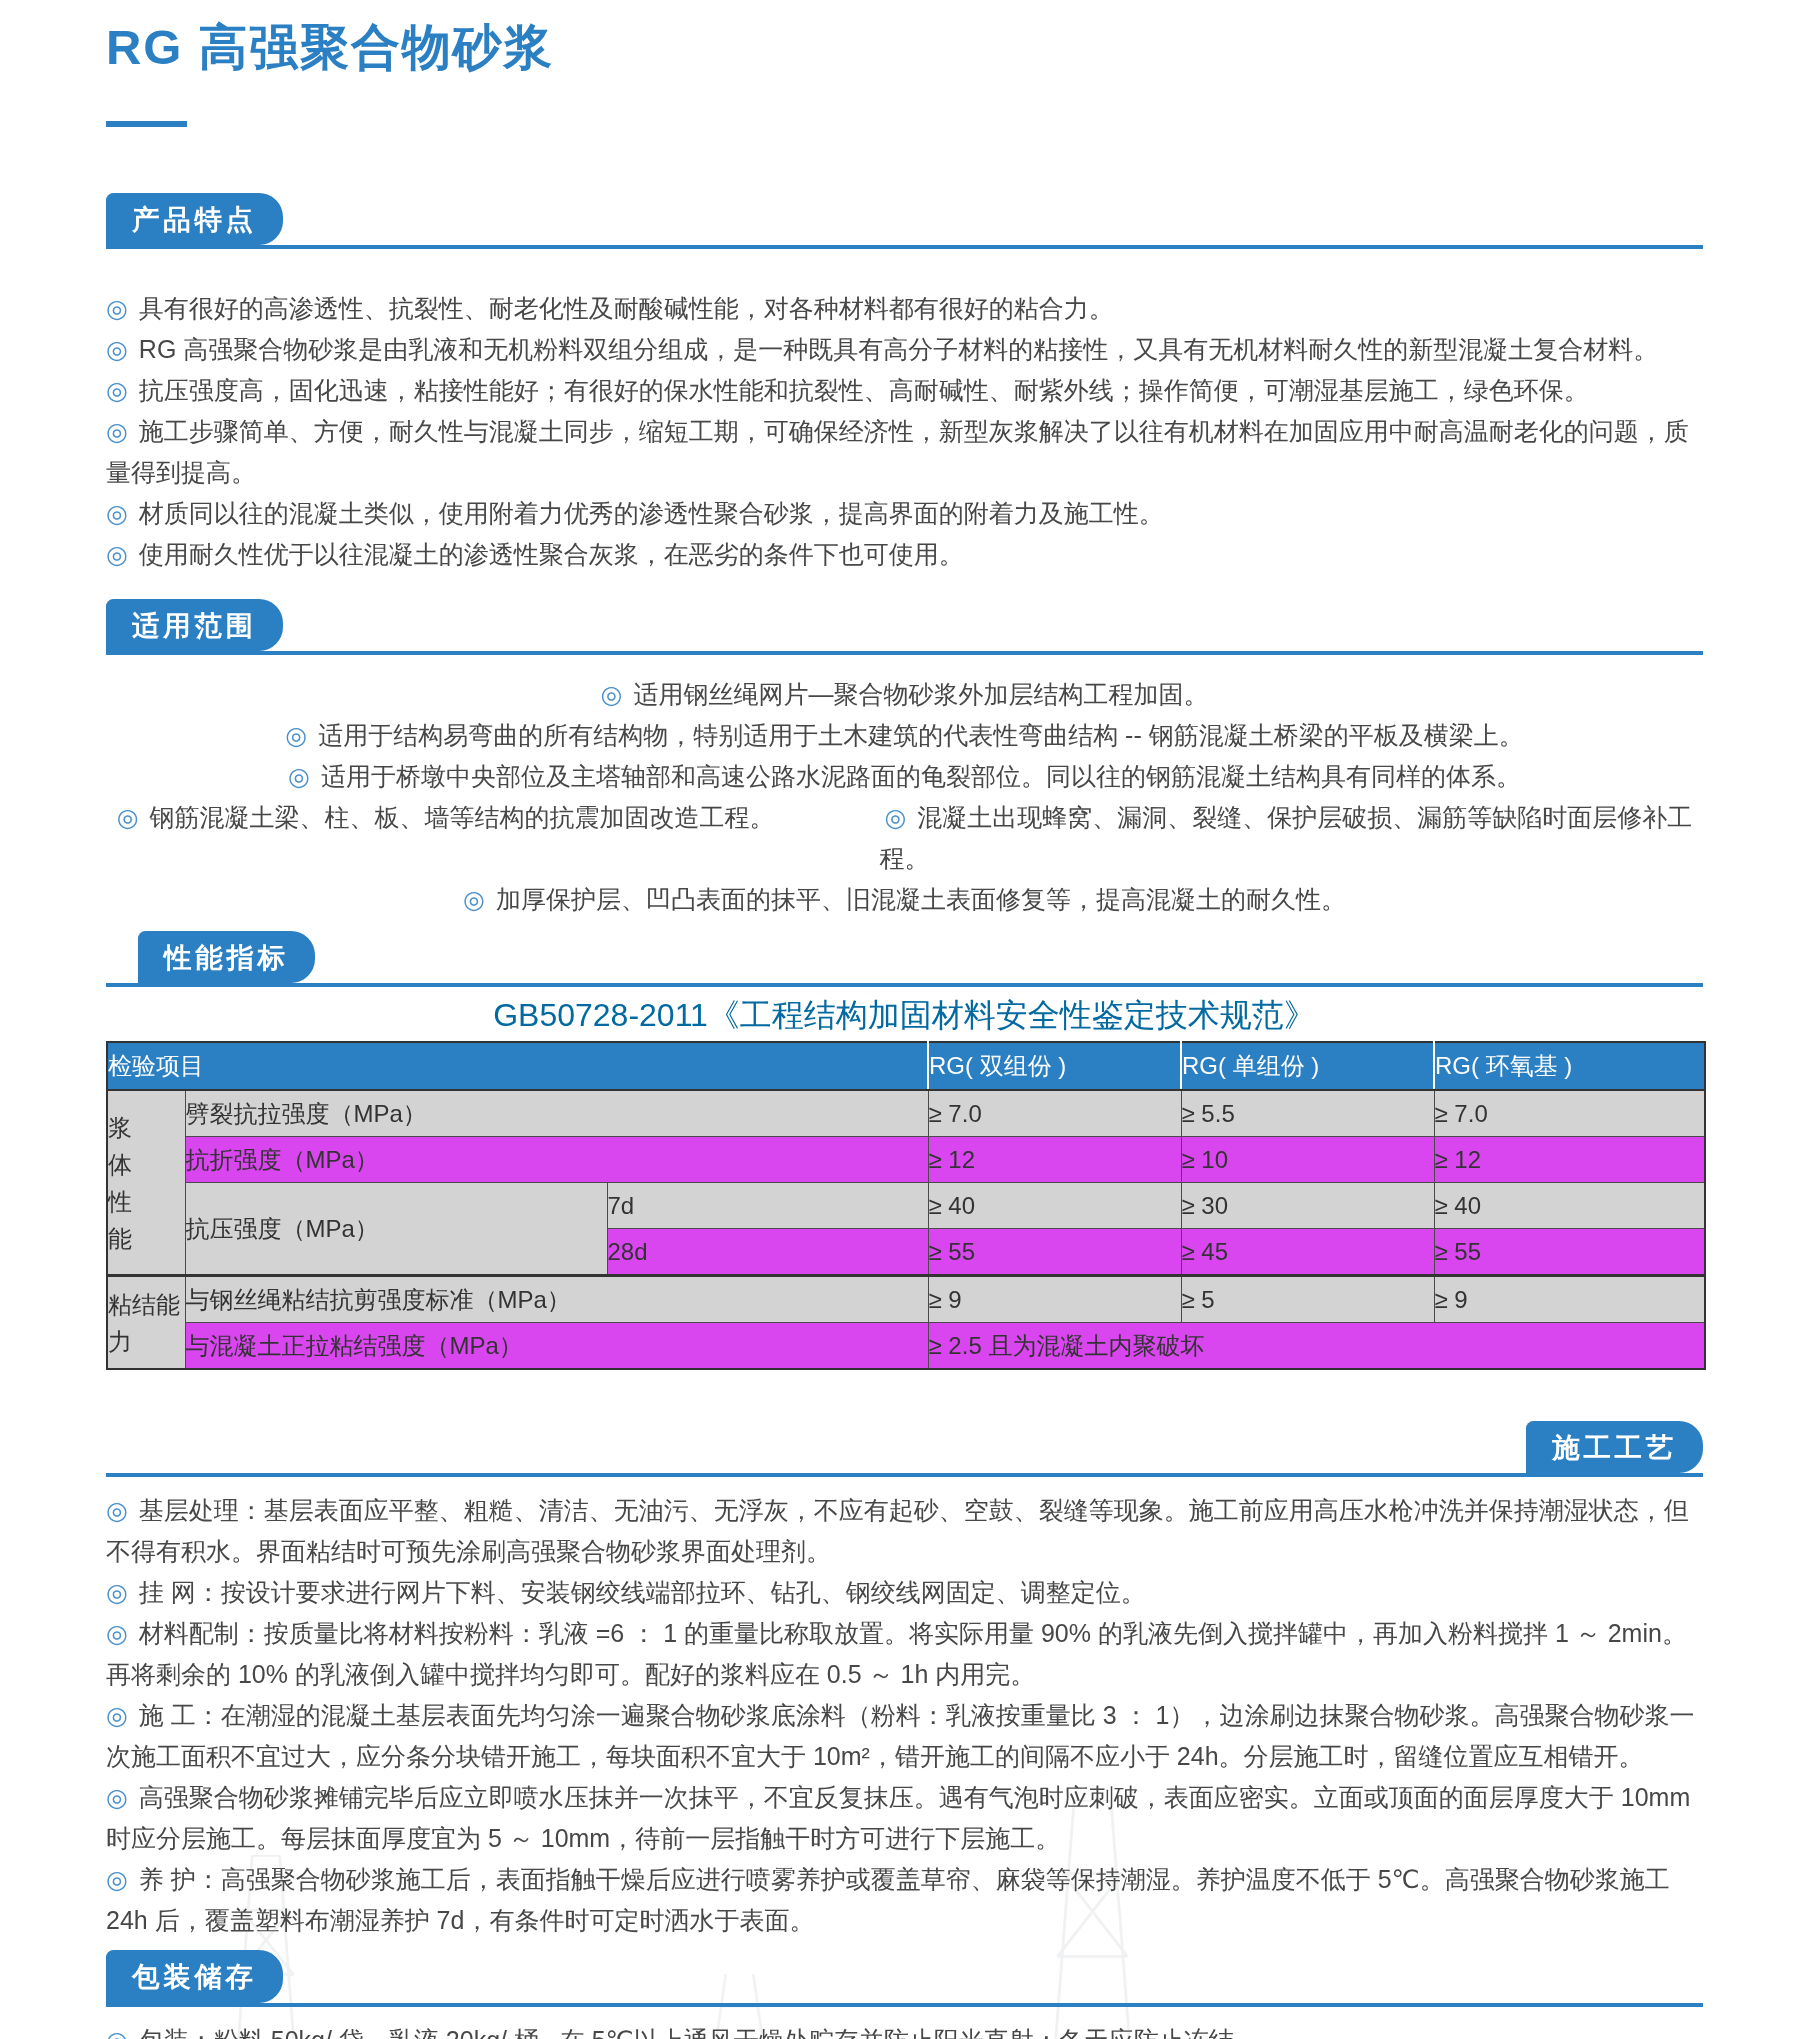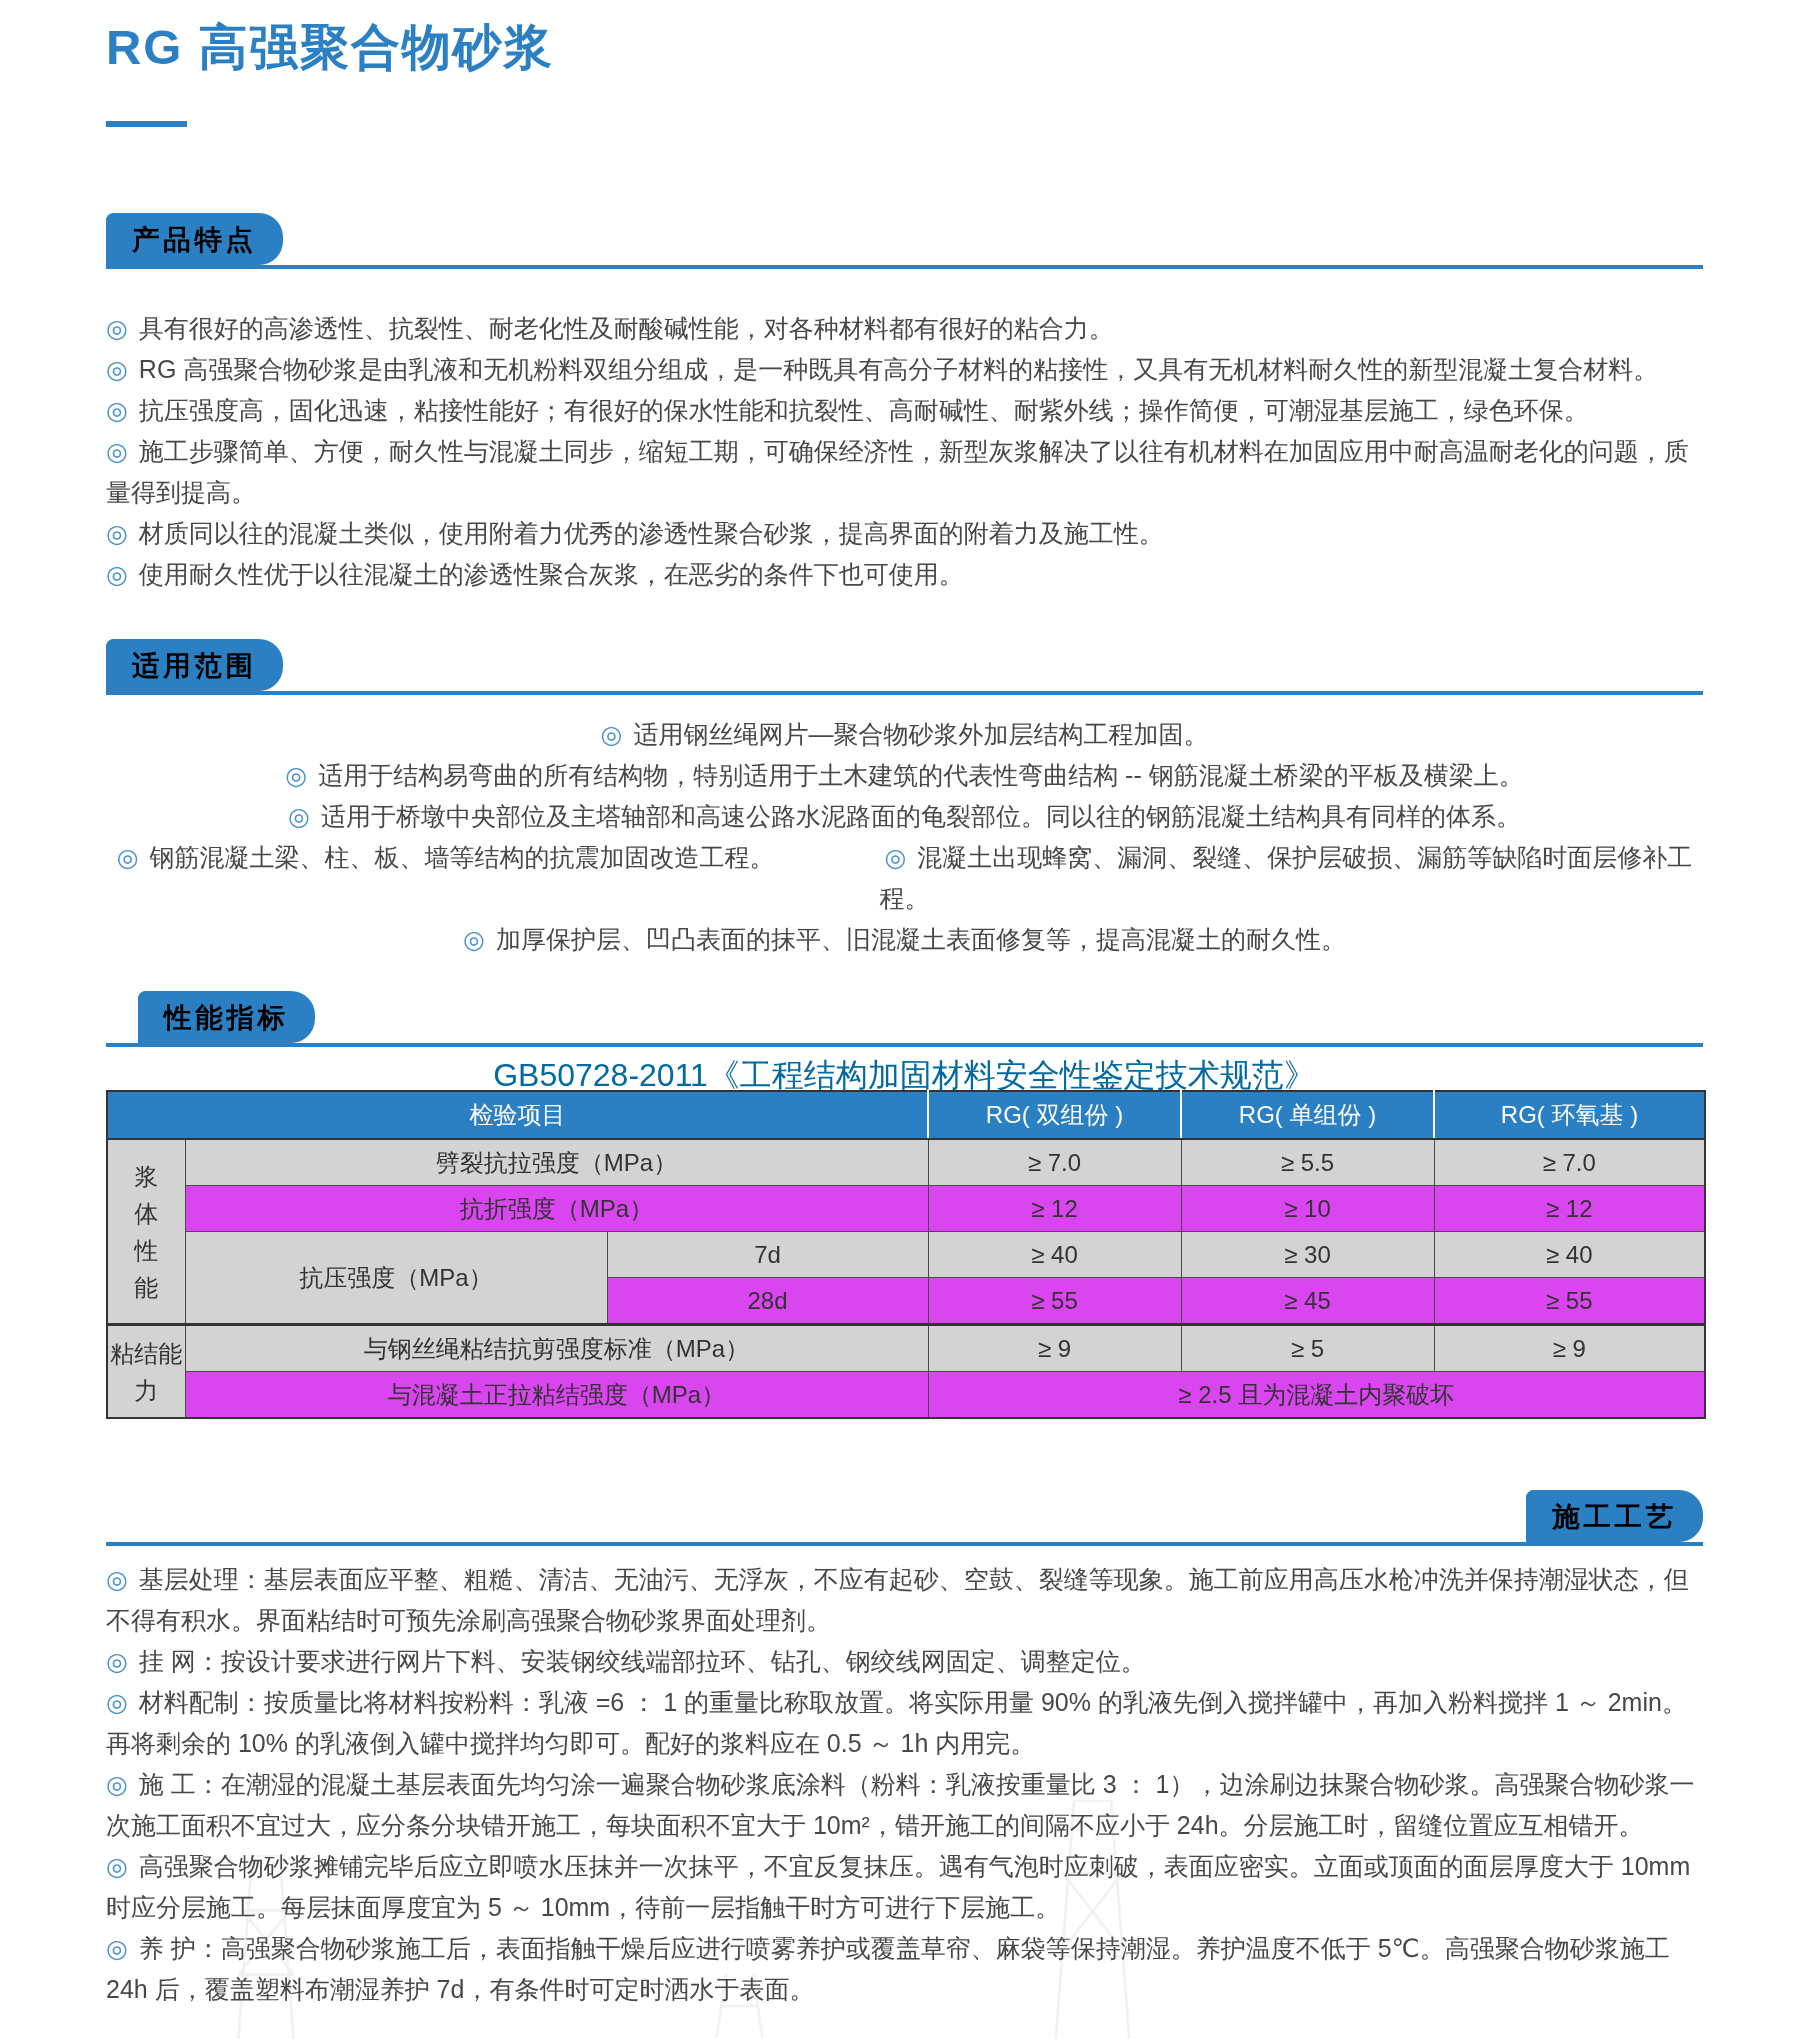--- a/index.html
+++ b/index.html
@@ -15,48 +15,48 @@
 
   h1.title{
     margin:0;padding-top:14.7px;
     font-size:49px;font-weight:bold;color:#2b7fc3;letter-spacing:1.8px;
   }
   .title-underline{width:81px;height:6.4px;background:#2b7fc3;margin-top:40px;}
 
   .sec-header{border-bottom:4.6px solid #2b7fc3;line-height:0;}
   .badge{
     display:inline-block;
-    background:#2b7fc3;color:#000000;
+    background:#2b7fc3;color:#ffffff;
     font-size:27.5px;font-weight:bold;letter-spacing:3.7px;
     line-height:33px;
     padding:10px 26px 9.2px 26px;
     border-radius:7.3px 24px 24px 0;
-    margin-top:20px;
   }
 
   .bullets{font-size:25px;line-height:41px;color:#474747;}
   .bullets p{margin:0;}
   .dot{color:#4a90cc;margin-right:11px;}
   .pair-gap{display:inline-block;width:110px;}
 
   .sec-features{margin-top:66px;}
   .list-features{margin-top:39px;}
   .sec-scope{margin-top:24px;}
   .list-scope{margin-top:18.4px;text-align:center;}
   .sec-perf{margin-top:11px;padding-left:32px;}
   .tbl-caption{margin-top:13px;text-align:center;font-size:32px;color:#0369a1;line-height:30px;}
   .sec-process{margin-top:51px;text-align:right;}
   .list-process{margin-top:13px;}
   .sec-pack{margin-top:9.2px;}
   .list-pack{margin-top:13px;}
 
   table.perf{
     border-collapse:collapse;
+    margin-top:11px;
     width:1598px;table-layout:fixed;
-    font-size:24px;color:#333;text-align:center;
+    font-size:24px;color:#333;text-align:left;
     border:2.8px solid #333;
   }
   table.perf td{border:1.8px solid #4a4a4a;height:45px;padding:0;}
   table.perf tr.head td{
     background:#2b7fc3;color:#fff;
     border-left:2.8px solid #fff;border-top:none;border-bottom:2.8px solid #333;
     height:46px;font-size:24px;
   }
   table.perf tr.head td:first-child{border-left:none;}
   td.g{background:#d3d3d3;}

